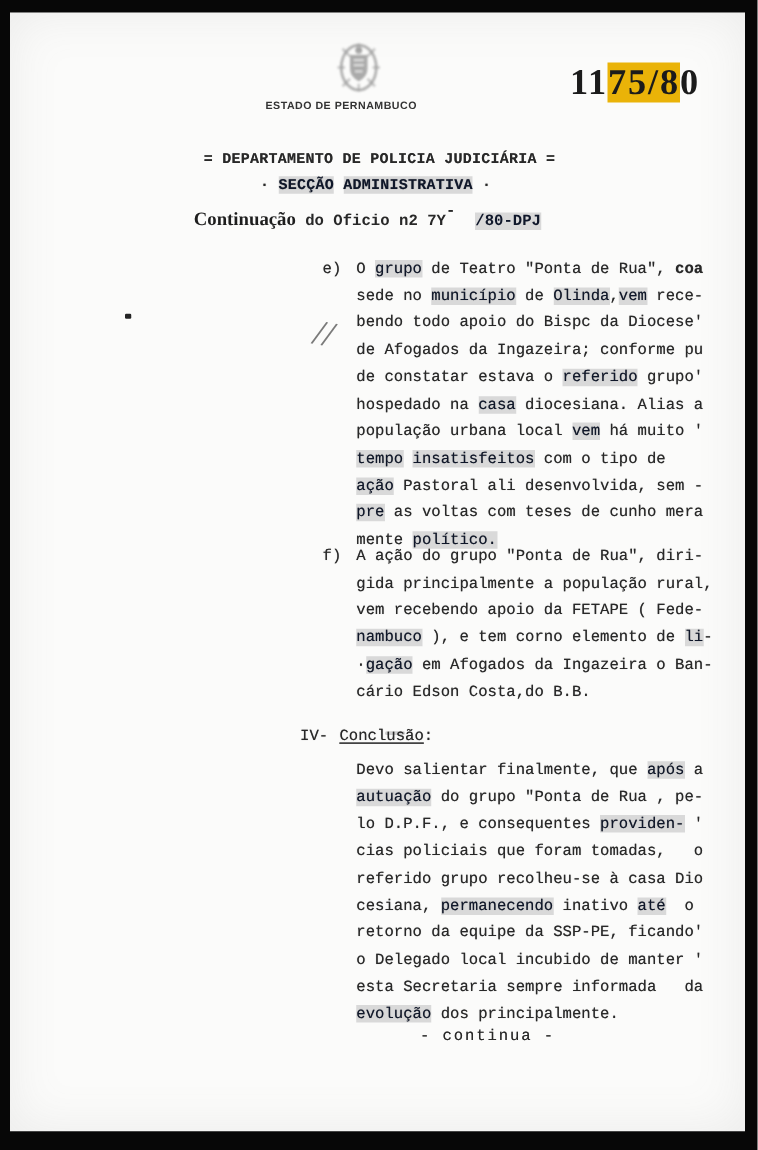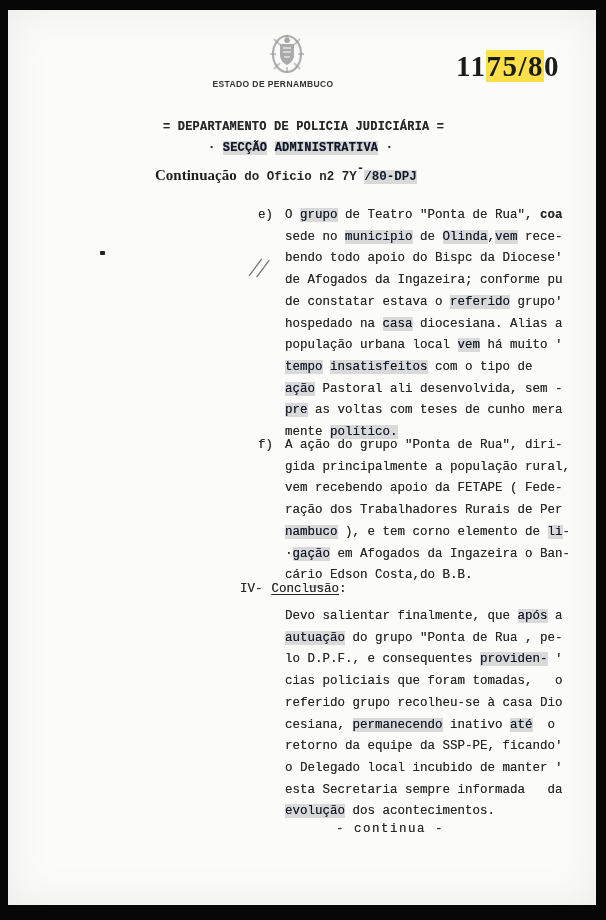--- a/index.html
+++ b/index.html
@@ -20,26 +20,26 @@
            font-size:15px; font-weight:bold; letter-spacing:.3px; color:#1c1c1c; }
   .department { position:absolute; left:155px; top:110px; font-size:12px; font-weight:bold;
            letter-spacing:.2px; text-shadow:0 0 .5px rgba(0,0,0,.55); }
   .section { position:absolute; left:200px; top:131px; font-size:12px; font-weight:bold;
            letter-spacing:.2px; text-shadow:0 0 .7px rgba(0,0,0,.5); }
   .continuation { position:absolute; left:147px; top:152px; font-size:13px; white-space:pre; }
   .continuation .lead { font-family:"Liberation Serif", serif; font-weight:bold;
            font-size:15px; color:#1e1e1e; }
   .continuation .mono { font-size:12.5px; font-weight:bold; }
   .sup { font-size:9px; vertical-align:8px; }
-  .numtag { }
+  .numtag { margin-left:16px; }
 
   
   .stamp { position:absolute; left:448px; top:40px; font-family:"Liberation Serif", serif;
            font-weight:bold; font-size:29px; letter-spacing:1.5px; color:#1b1b1b; }
-  .stamp .hl2 { background:#fde047; }
+  .stamp .hl2 { background:#eab308; }
 
   
   .lines { position:absolute; left:277px; font-size:12.5px; line-height:21.7px; }
   .line { white-space:pre; text-shadow:0 0 .55px rgba(25,25,25,.6); }
   .item-label { position:absolute; left:250px; font-size:12.5px; line-height:21.7px;
            text-shadow:0 0 .55px rgba(25,25,25,.6); }
   .hl { background:#d9d9d9; color:#0f172a; }
   .bd { font-weight:bold; }
   .ul { text-decoration:underline; text-underline-offset:2px; }
 
@@ -106,36 +106,35 @@
       <div class="line"><span class="hl">ação</span><span> Pastoral ali desenvolvida, sem -</span></div>
       <div class="line"><span class="hl">pre</span><span> as voltas com teses de cunho mera</span></div>
       <div class="line"><span>mente </span><span class="hl">político.</span></div>
     </div>
 
   <div class="item-label mono" style="top:425px">f)</div>
   <div class="lines mono" style="top:425px">
       <div class="line"><span>A ação do grupo "Ponta de Rua", diri-</span></div>
       <div class="line"><span>gida principalmente a população rural,</span></div>
       <div class="line"><span>vem recebendo apoio da FETAPE ( Fede-</span></div>
-      <div class="line"><span>ração dos Trabalhadores Rurais de Per</span></div>
       <div class="line"><span class="hl">nambuco</span><span> ), e tem corno elemento de </span><span class="hl">li</span><span>-</span></div>
       <div class="line"><span>·</span><span class="hl">gação</span><span> em Afogados da Ingazeira o Ban-</span></div>
       <div class="line"><span>cário Edson Costa,do B.B.</span></div>
     </div>
 
   <div class="heading mono"><span>IV-</span><span class="title"><span class="ul">Conclusão</span><span>:</span></span></div>
 
   <div class="lines mono" style="top:596px">
       <div class="line"><span>Devo salientar finalmente, que </span><span class="hl">após</span><span> a</span></div>
       <div class="line"><span class="hl">autuação</span><span> do grupo "Ponta de Rua , pe-</span></div>
       <div class="line"><span>lo D.P.F., e consequentes </span><span class="hl">providen-</span><span> '</span></div>
       <div class="line"><span>cias policiais que foram tomadas,   o</span></div>
       <div class="line"><span>referido grupo recolheu-se à casa Dio</span></div>
       <div class="line"><span>cesiana, </span><span class="hl">permanecendo</span><span> inativo </span><span class="hl">até</span><span>  o</span></div>
       <div class="line"><span>retorno da equipe da SSP-PE, ficando'</span></div>
       <div class="line"><span>o Delegado local incubido de manter '</span></div>
       <div class="line"><span>esta Secretaria sempre informada   da</span></div>
-      <div class="line"><span class="hl">evolução</span><span> dos acontecimentos.</span></div>
+      <div class="line"><span class="hl">evolução</span><span> dos principalmente.</span></div>
     </div>
 
   <div class="footer mono">- continua -</div>
 
 </div>
 
 </body></html>

